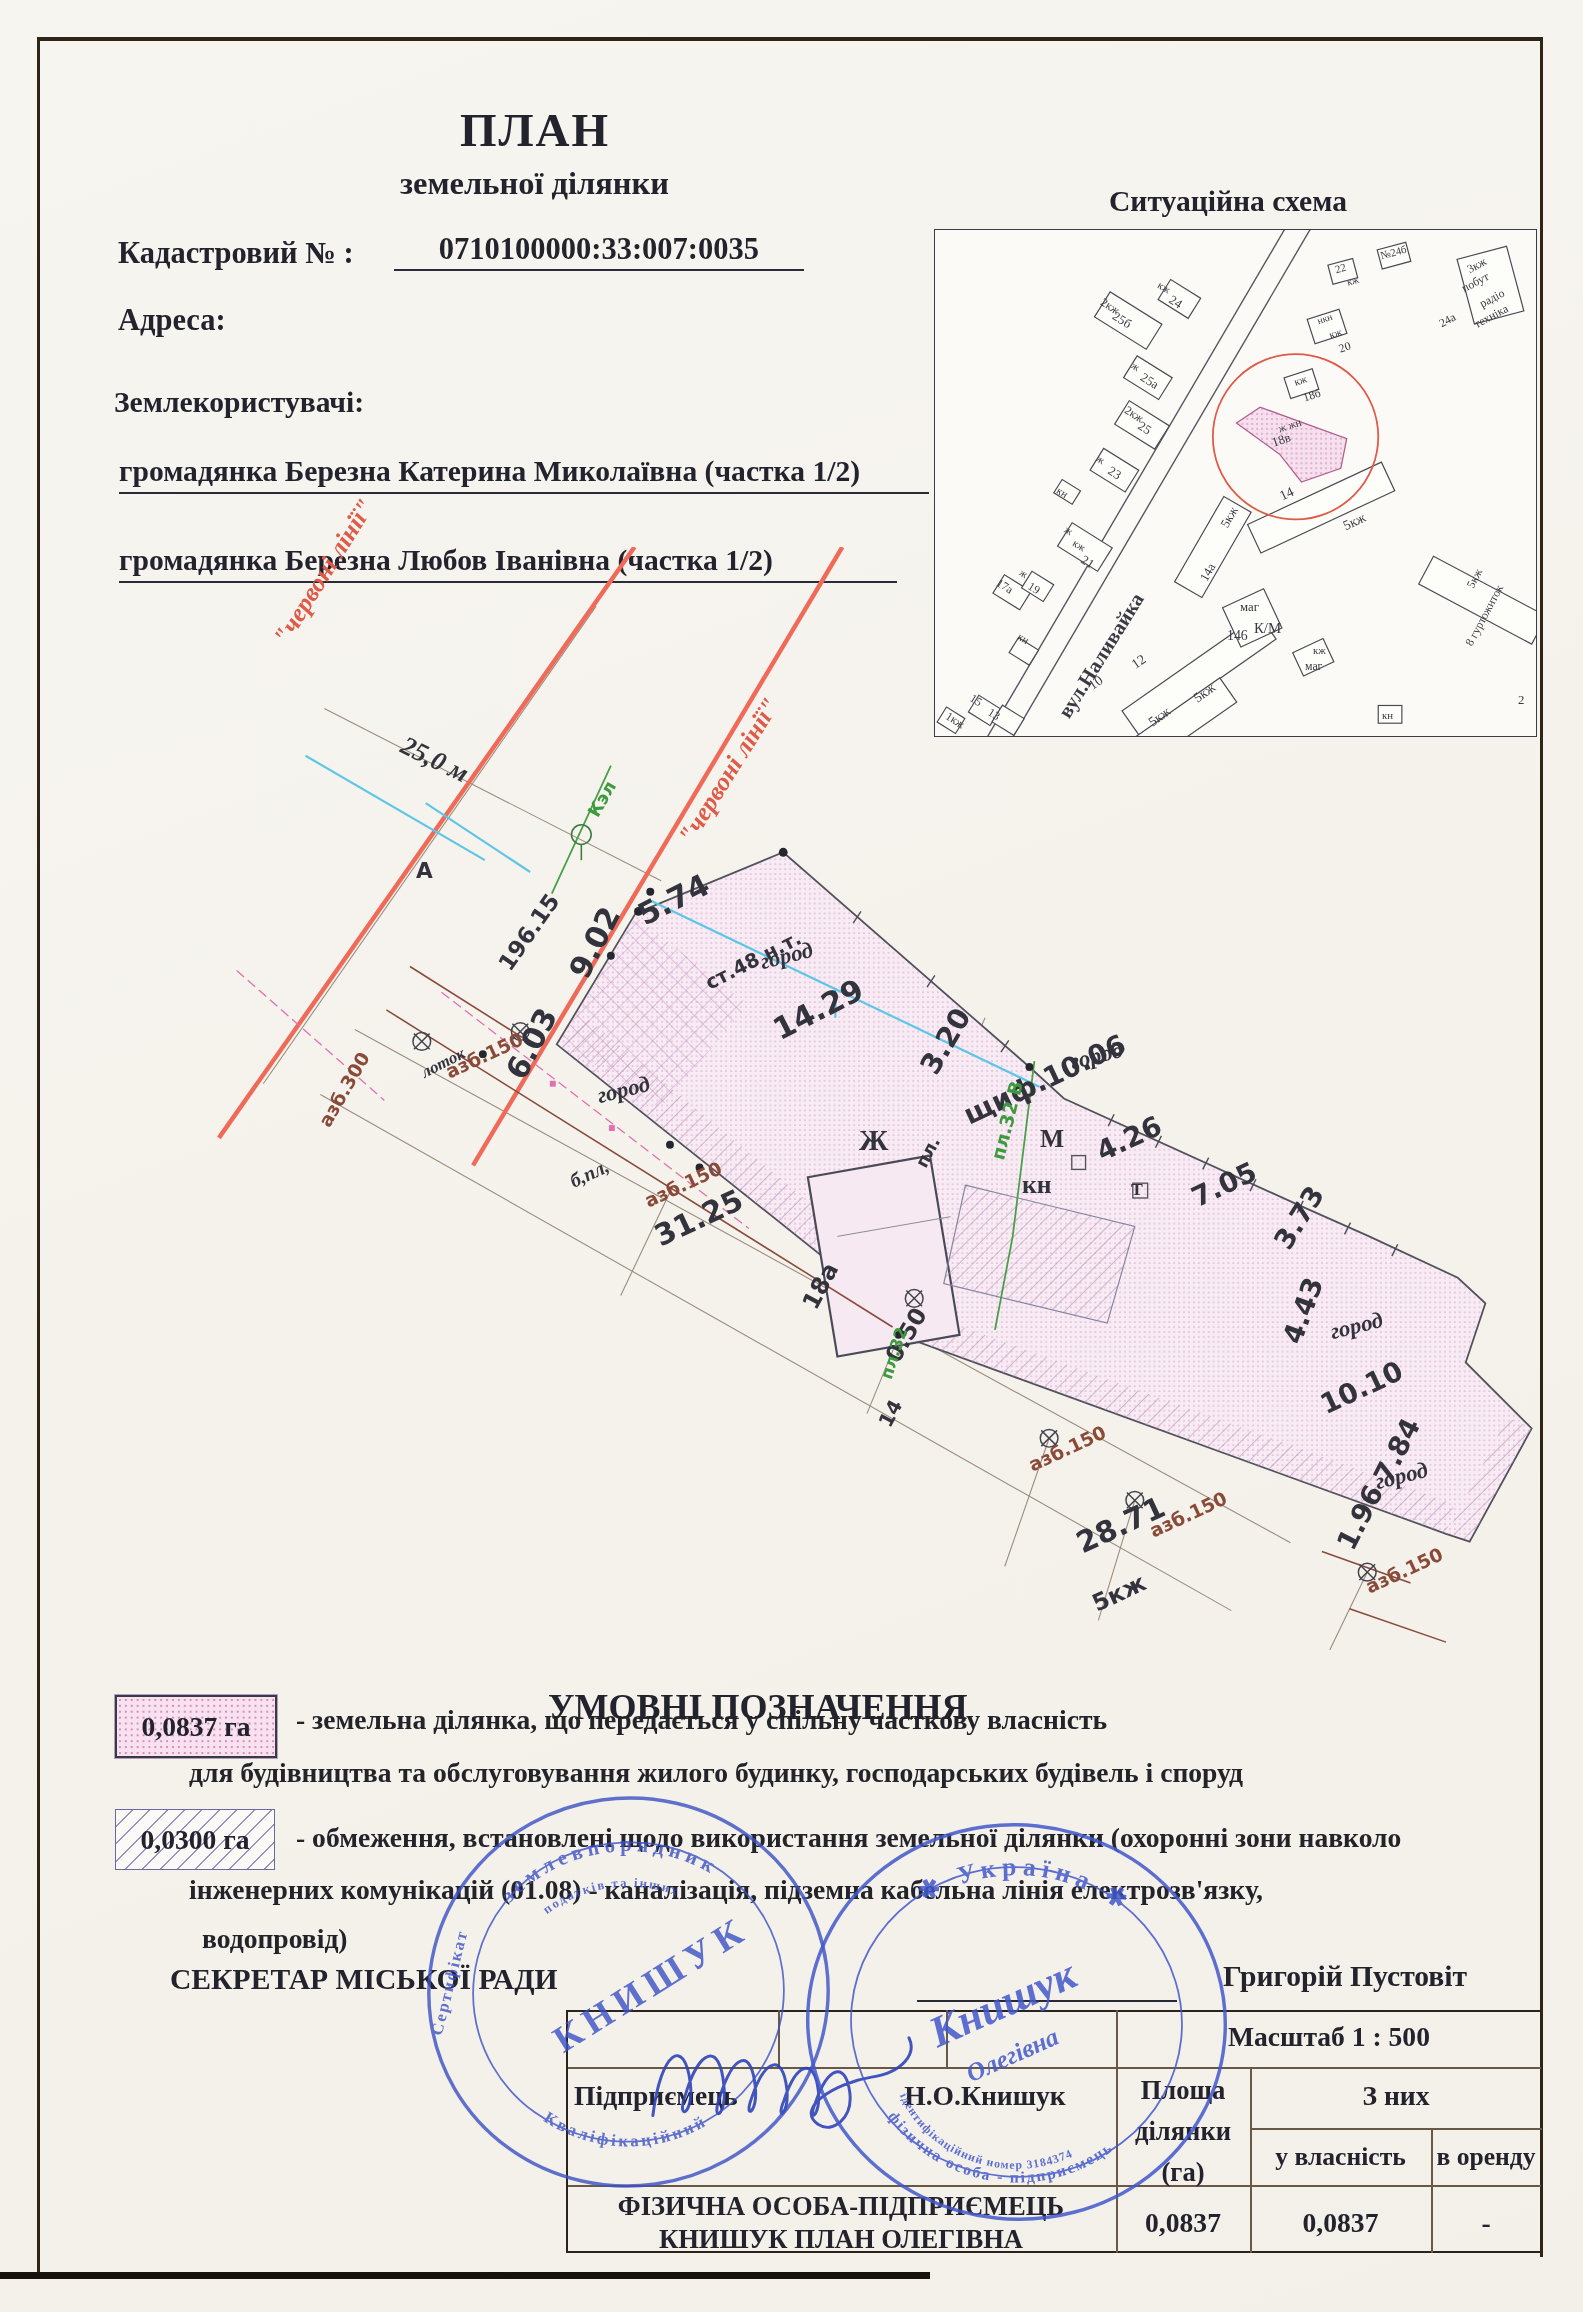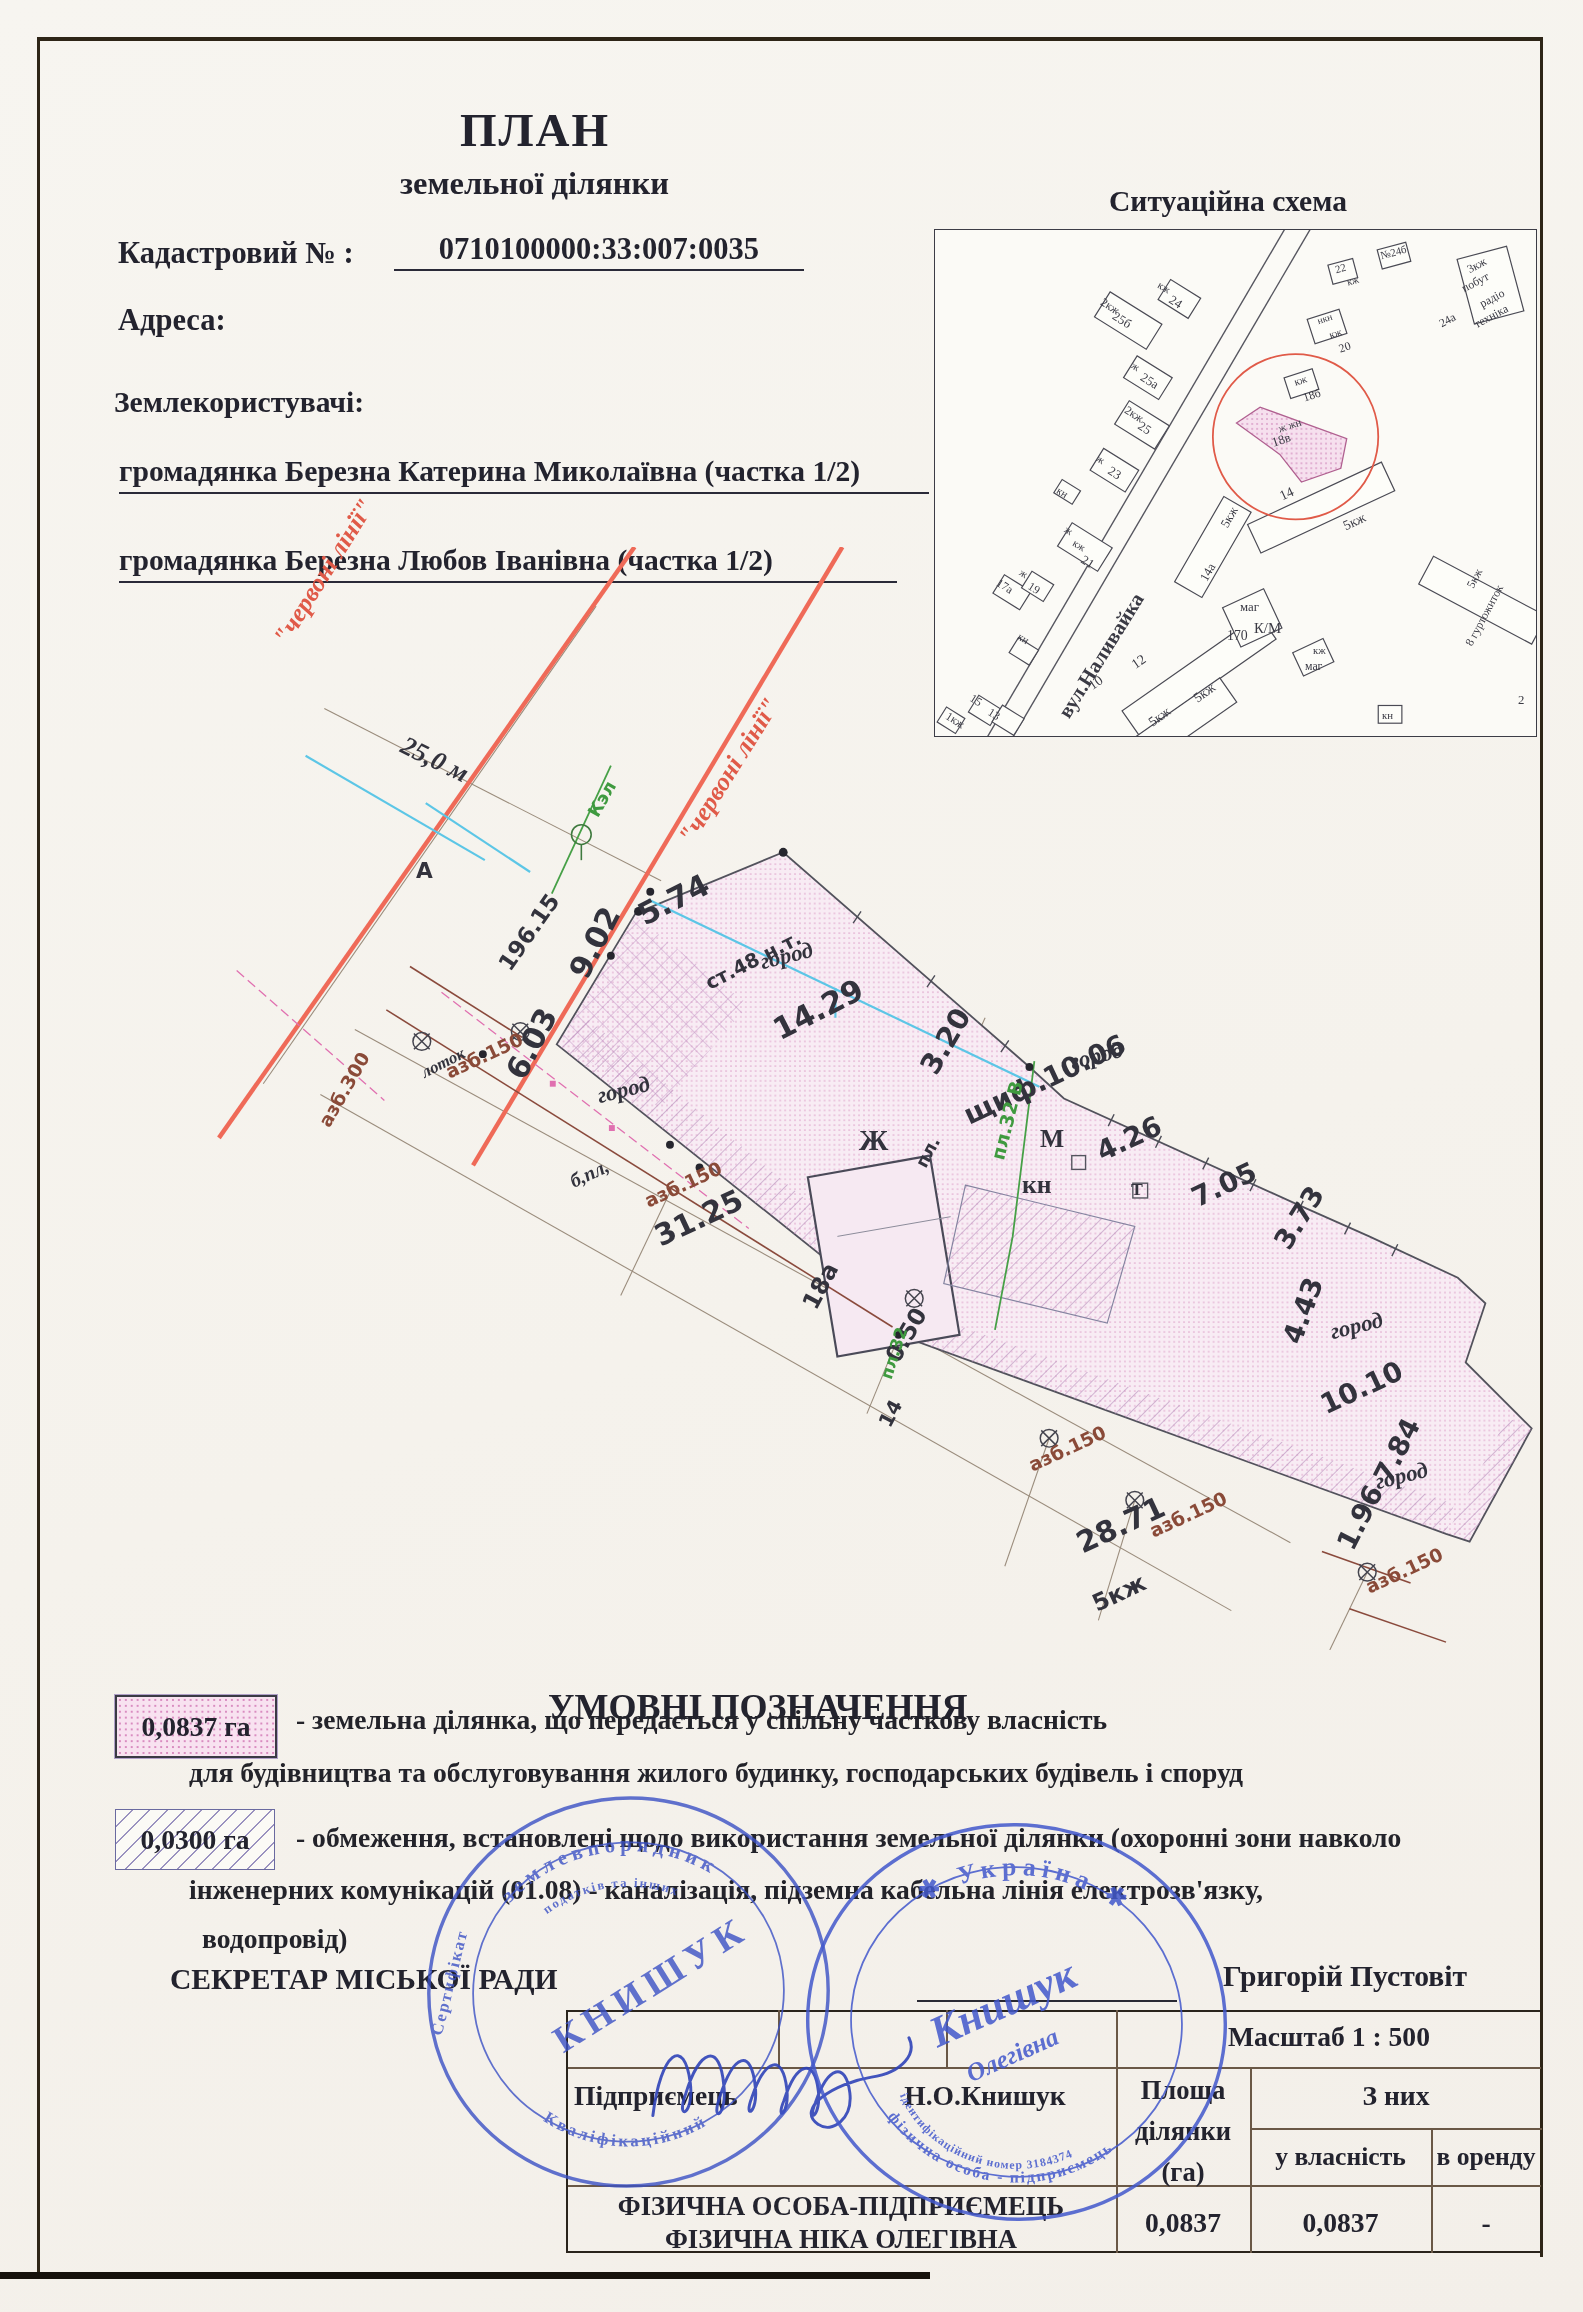--- a/index.html
+++ b/index.html
@@ -134,21 +134,21 @@
     <div class="ml" style="left:9.9px;top:483px;--r:32deg;font-size:11.8px;">1кж</div>
     <div class="ml" style="left:197px;top:424px;--r:-35deg;font-size:13.8px;">12</div>
     <div class="ml" style="left:258px;top:455px;--r:-35deg;font-size:13.8px;">5кж</div>
     <div class="ml" style="left:154px;top:445px;--r:-35deg;font-size:13.8px;">10</div>
     <div class="ml" style="left:213px;top:479px;--r:-35deg;font-size:13.8px;">5кж</div>
     <div class="ml" style="left:264px;top:335px;--r:-60deg;font-size:12.8px;">14а</div>
     <div class="ml" style="left:284px;top:280px;--r:-60deg;font-size:12.8px;">5кж</div>
     <div class="ml" style="left:345px;top:256px;--r:-25deg;font-size:13.8px;">14</div>
     <div class="ml" style="left:408px;top:284px;--r:-25deg;font-size:13.8px;">5кж</div>
     <div class="ml" style="left:305px;top:370px;font-size:12.8px;">маг</div>
-    <div class="ml" style="left:292px;top:398px;font-size:13.8px;">170</div>
+    <div class="ml" style="left:292px;top:398px;font-size:13.8px;">146</div>
     <div class="ml" style="left:319px;top:390px;font-size:14.8px;">К/М</div>
     <div class="ml" style="left:378px;top:414px;font-size:10.8px;">кж</div>
     <div class="ml" style="left:370px;top:429px;font-size:11.8px;">маг</div>
     <div class="ml" style="left:530px;top:341px;--r:-62deg;font-size:11.8px;">5кж</div>
     <div class="ml" style="left:516px;top:378px;--r:-62deg;font-size:11.8px;">8 гуртожиток</div>
     <div class="ml" style="left:447px;top:479px;font-size:10.8px;">кн</div>
     <div class="ml" style="left:583px;top:463px;font-size:12.8px;">2</div>
     <div class="ml" style="left:343px;top:189px;--r:-18deg;font-size:10.8px;">ж жн</div>
     <div class="ml" style="left:337px;top:203px;--r:-18deg;font-size:12.8px;">18в</div>
     <div class="ml" style="left:359px;top:144px;--r:-18deg;font-size:10.8px;">кж</div>
@@ -382,21 +382,21 @@
   <div class="tcell nw" style="left:1116px;top:2021px;width:426px;font-size:27.6px;">Масштаб 1 : 500</div>
   <div class="tcell nw" style="left:574px;top:2080px;width:203px;font-size:27.6px;text-align:left;">Підприємець</div>
   <div class="tcell nw" style="left:857px;top:2080px;width:256px;font-size:27.6px;">Н.О.Книшук</div>
   <div class="tcell" style="left:1116px;top:2075px;width:134px;font-size:26.6px;">Площа</div>
   <div class="tcell" style="left:1116px;top:2116px;width:134px;font-size:26.6px;">ділянки</div>
   <div class="tcell" style="left:1116px;top:2157px;width:134px;font-size:26.6px;">(га)</div>
   <div class="tcell" style="left:1250px;top:2080px;width:292px;font-size:27.6px;">З них</div>
   <div class="tcell" style="left:1250px;top:2142px;width:181px;font-size:25.6px;">у власність</div>
   <div class="tcell" style="left:1431px;top:2142px;width:110px;font-size:25.6px;">в оренду</div>
   <div class="tcell nw" style="left:566px;top:2191px;width:550px;font-size:26.6px;">ФІЗИЧНА ОСОБА-ПІДПРИЄМЕЦЬ</div>
-  <div class="tcell nw" style="left:566px;top:2224px;width:550px;font-size:26.6px;">ФІЗИЧНА НІКА ОЛЕГІВНА</div>
+  <div class="tcell nw" style="left:566px;top:2224px;width:550px;font-size:26.6px;">КНИШУК ПЛАН ОЛЕГІВНА</div>
   <div class="tcell" style="left:1116px;top:2207px;width:134px;font-size:27.6px;">0,0837</div>
   <div class="tcell" style="left:1250px;top:2207px;width:181px;font-size:27.6px;">0,0837</div>
   <div class="tcell" style="left:1431px;top:2207px;width:110px;font-size:27.6px;">-</div>
 
   <svg class="abs" style="left:645px;top:2012px;" width="325" height="148" viewBox="0 0 330 150">
     <path d="M 8,105 C 16,40 40,24 46,72 C 50,104 31,112 41,84 C 55,37 76,30 80,74 C 84,106 66,114 76,86 C 90,42 108,36 112,76 C 115,102 100,110 108,88 C 122,46 140,42 144,78 C 147,104 132,112 141,90 C 154,50 172,46 176,80 C 179,106 164,114 173,92 C 186,54 204,50 208,82 C 211,108 190,124 176,114 C 152,98 192,72 230,66 C 262,61 276,42 268,26" fill="none" stroke="#2f43b8" stroke-width="3" stroke-linecap="round" opacity="0.9"></path>
   </svg>
 
   <svg class="stamp" style="left:412px;top:1790px;" width="433" height="404" viewBox="0 0 440 410">
     <defs>

